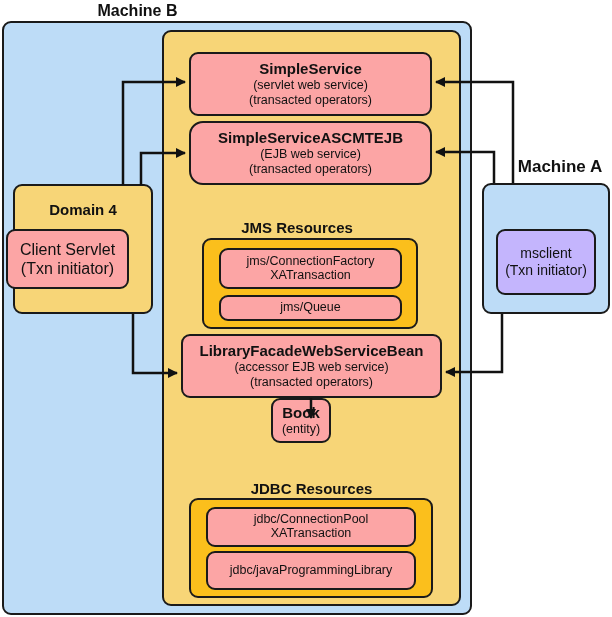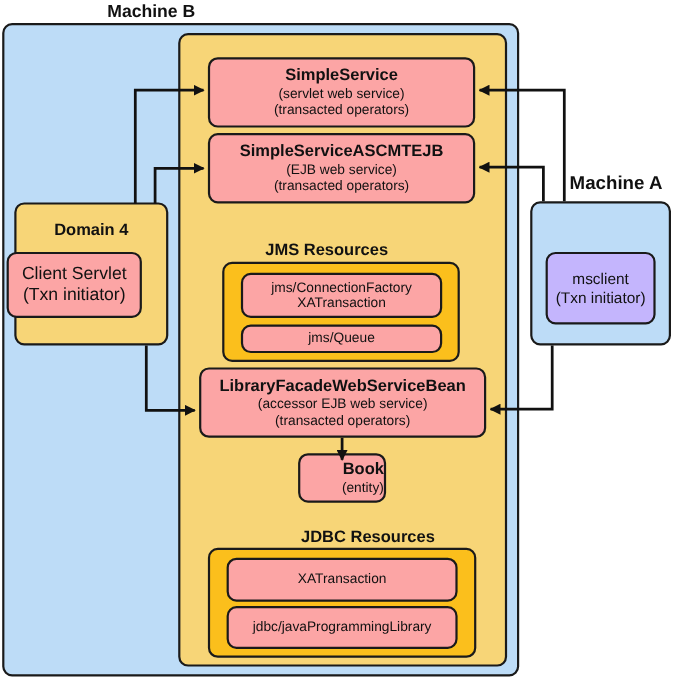--- a/index.html
+++ b/index.html
@@ -26,21 +26,21 @@
 
 <div class="abs domain" style="left:162px; top:30px; width:299px; height:576px;"></div>
 <div class="lbl" style="left:162px; top:34px; width:243px; font-size:15px;margin-top:20px;">Domain 1</div>
 
 <div class="abs box" style="left:189px; top:52px; width:243px; height:64px;">
   <span class="title">SimpleService</span>
   <span class="sub">(servlet web service)</span>
   <span class="sub">(transacted operators)</span>
 </div>
 
-<div class="abs box" style="left:189px; top:121px; width:243px; height:64px;">
+<div class="abs box" style="left:189px; top:121px; width:243px; height:64px;border-radius:14px;">
   <span class="title">SimpleServiceASCMTEJB</span>
   <span class="sub">(EJB web service)</span>
   <span class="sub">(transacted operators)</span>
 </div>
 
 <div class="lbl" style="left:162px; top:219px; width:270px; font-size:15px;">JMS Resources</div>
 <div class="abs res" style="left:202px; top:238px; width:216px; height:91px;"></div>
 <div class="abs box small" style="left:219px; top:248px; width:183px; height:41px;">
   <span>jms/ConnectionFactory</span>
   <span>XATransaction</span>
@@ -48,28 +48,29 @@
 <div class="abs box small" style="left:219px; top:295px; width:183px; height:26px;">
   <span>jms/Queue</span>
 </div>
 
 <div class="abs box" style="left:181px; top:334px; width:261px; height:64px;">
   <span class="title">LibraryFacadeWebServiceBean</span>
   <span class="sub">(accessor EJB web service)</span>
   <span class="sub">(transacted operators)</span>
 </div>
 
-<div class="abs box" style="left:271px; top:412px; width:80px; height:45px;align-items:flex-end;">
+<div class="abs box" style="left:271px; top:398px; width:60px; height:45px;">
   <span class="title">Book</span>
   <span class="sub">(entity)</span>
 </div>
 
-<div class="lbl" style="left:162px; top:480px; width:299px; font-size:15px;padding-left:23px;">JDBC Resources</div>
+<div class="lbl" style="left:162px; top:480px; width:299px; font-size:15px;">JDBC Resources</div>
 <div class="abs res" style="left:189px; top:498px; width:244px; height:100px;"></div>
 <div class="abs box small" style="left:206px; top:507px; width:210px; height:40px;">
+  <span>jdbc/ConnectionPool</span>
   <span>XATransaction</span>
 </div>
 <div class="abs box small" style="left:206px; top:551px; width:210px; height:39px;">
   <span>jdbc/javaProgrammingLibrary</span>
 </div>
 
 <div class="abs domain" style="left:13px; top:184px; width:140px; height:130px;"></div>
 <div class="lbl" style="left:13px; top:201px; width:140px; font-size:15px;">Domain 4</div>
 <div class="abs box" style="left:6px; top:229px; width:123px; height:60px; font-size:16px;">
   <span>Client Servlet</span>

